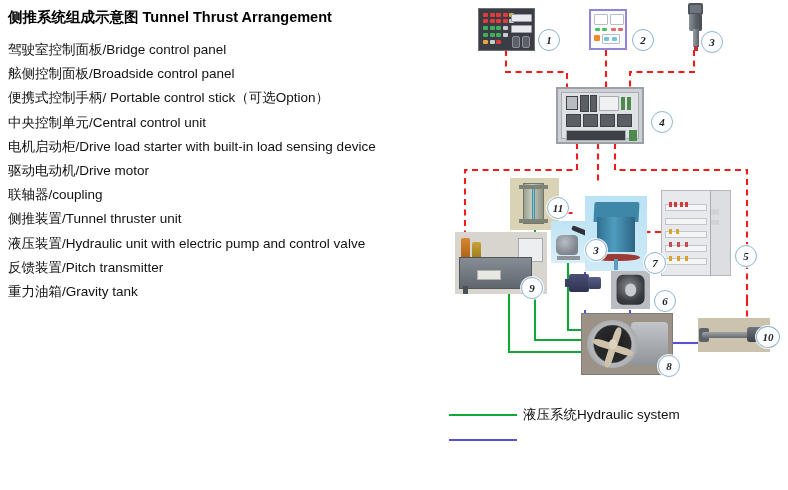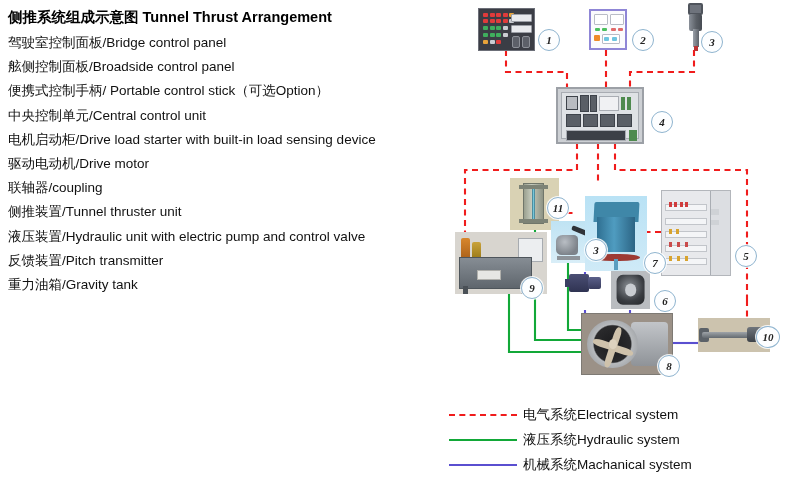--- a/index.html
+++ b/index.html
@@ -19,21 +19,21 @@
   
   #legend-list {
     position: absolute;
     left: 8px; top: 6px;
     width: 452px;
   }
   #legend-list .doc-title {
     font-size: 14.5px;
     font-weight: bold;
     line-height: 22px;
-    margin-bottom: 3px;
+    margin-bottom: 10px;
     white-space: nowrap;
     color: #000;
   }
   #legend-list .item-line {
     font-size: 13.5px;
     line-height: 24.2px;
     white-space: nowrap;
     color: #111;
   }
 
@@ -612,24 +612,19 @@
       <div class="rod"></div>
       <div class="head"></div>
     </div>
   </div>
   <div class="badge" style="left:301px; top:326px; width:24px;">10</div>
 
 </div>
 
 <div id="system-legend">
   <div class="leg-row">
-    <span class="leg-swatch dashed"></span>
-    <span class="leg-label">电气系统Electrical system</span>
-  </div>
-  <div class="leg-row">
     <span class="leg-swatch solid-green"></span>
     <span class="leg-label">液压系统Hydraulic system</span>
   </div>
   <div class="leg-row">
     <span class="leg-swatch solid-blue"></span>
-    <span class="leg-label">机械系统Machanical system</span>
   </div>
 </div>
 
 </body></html>

